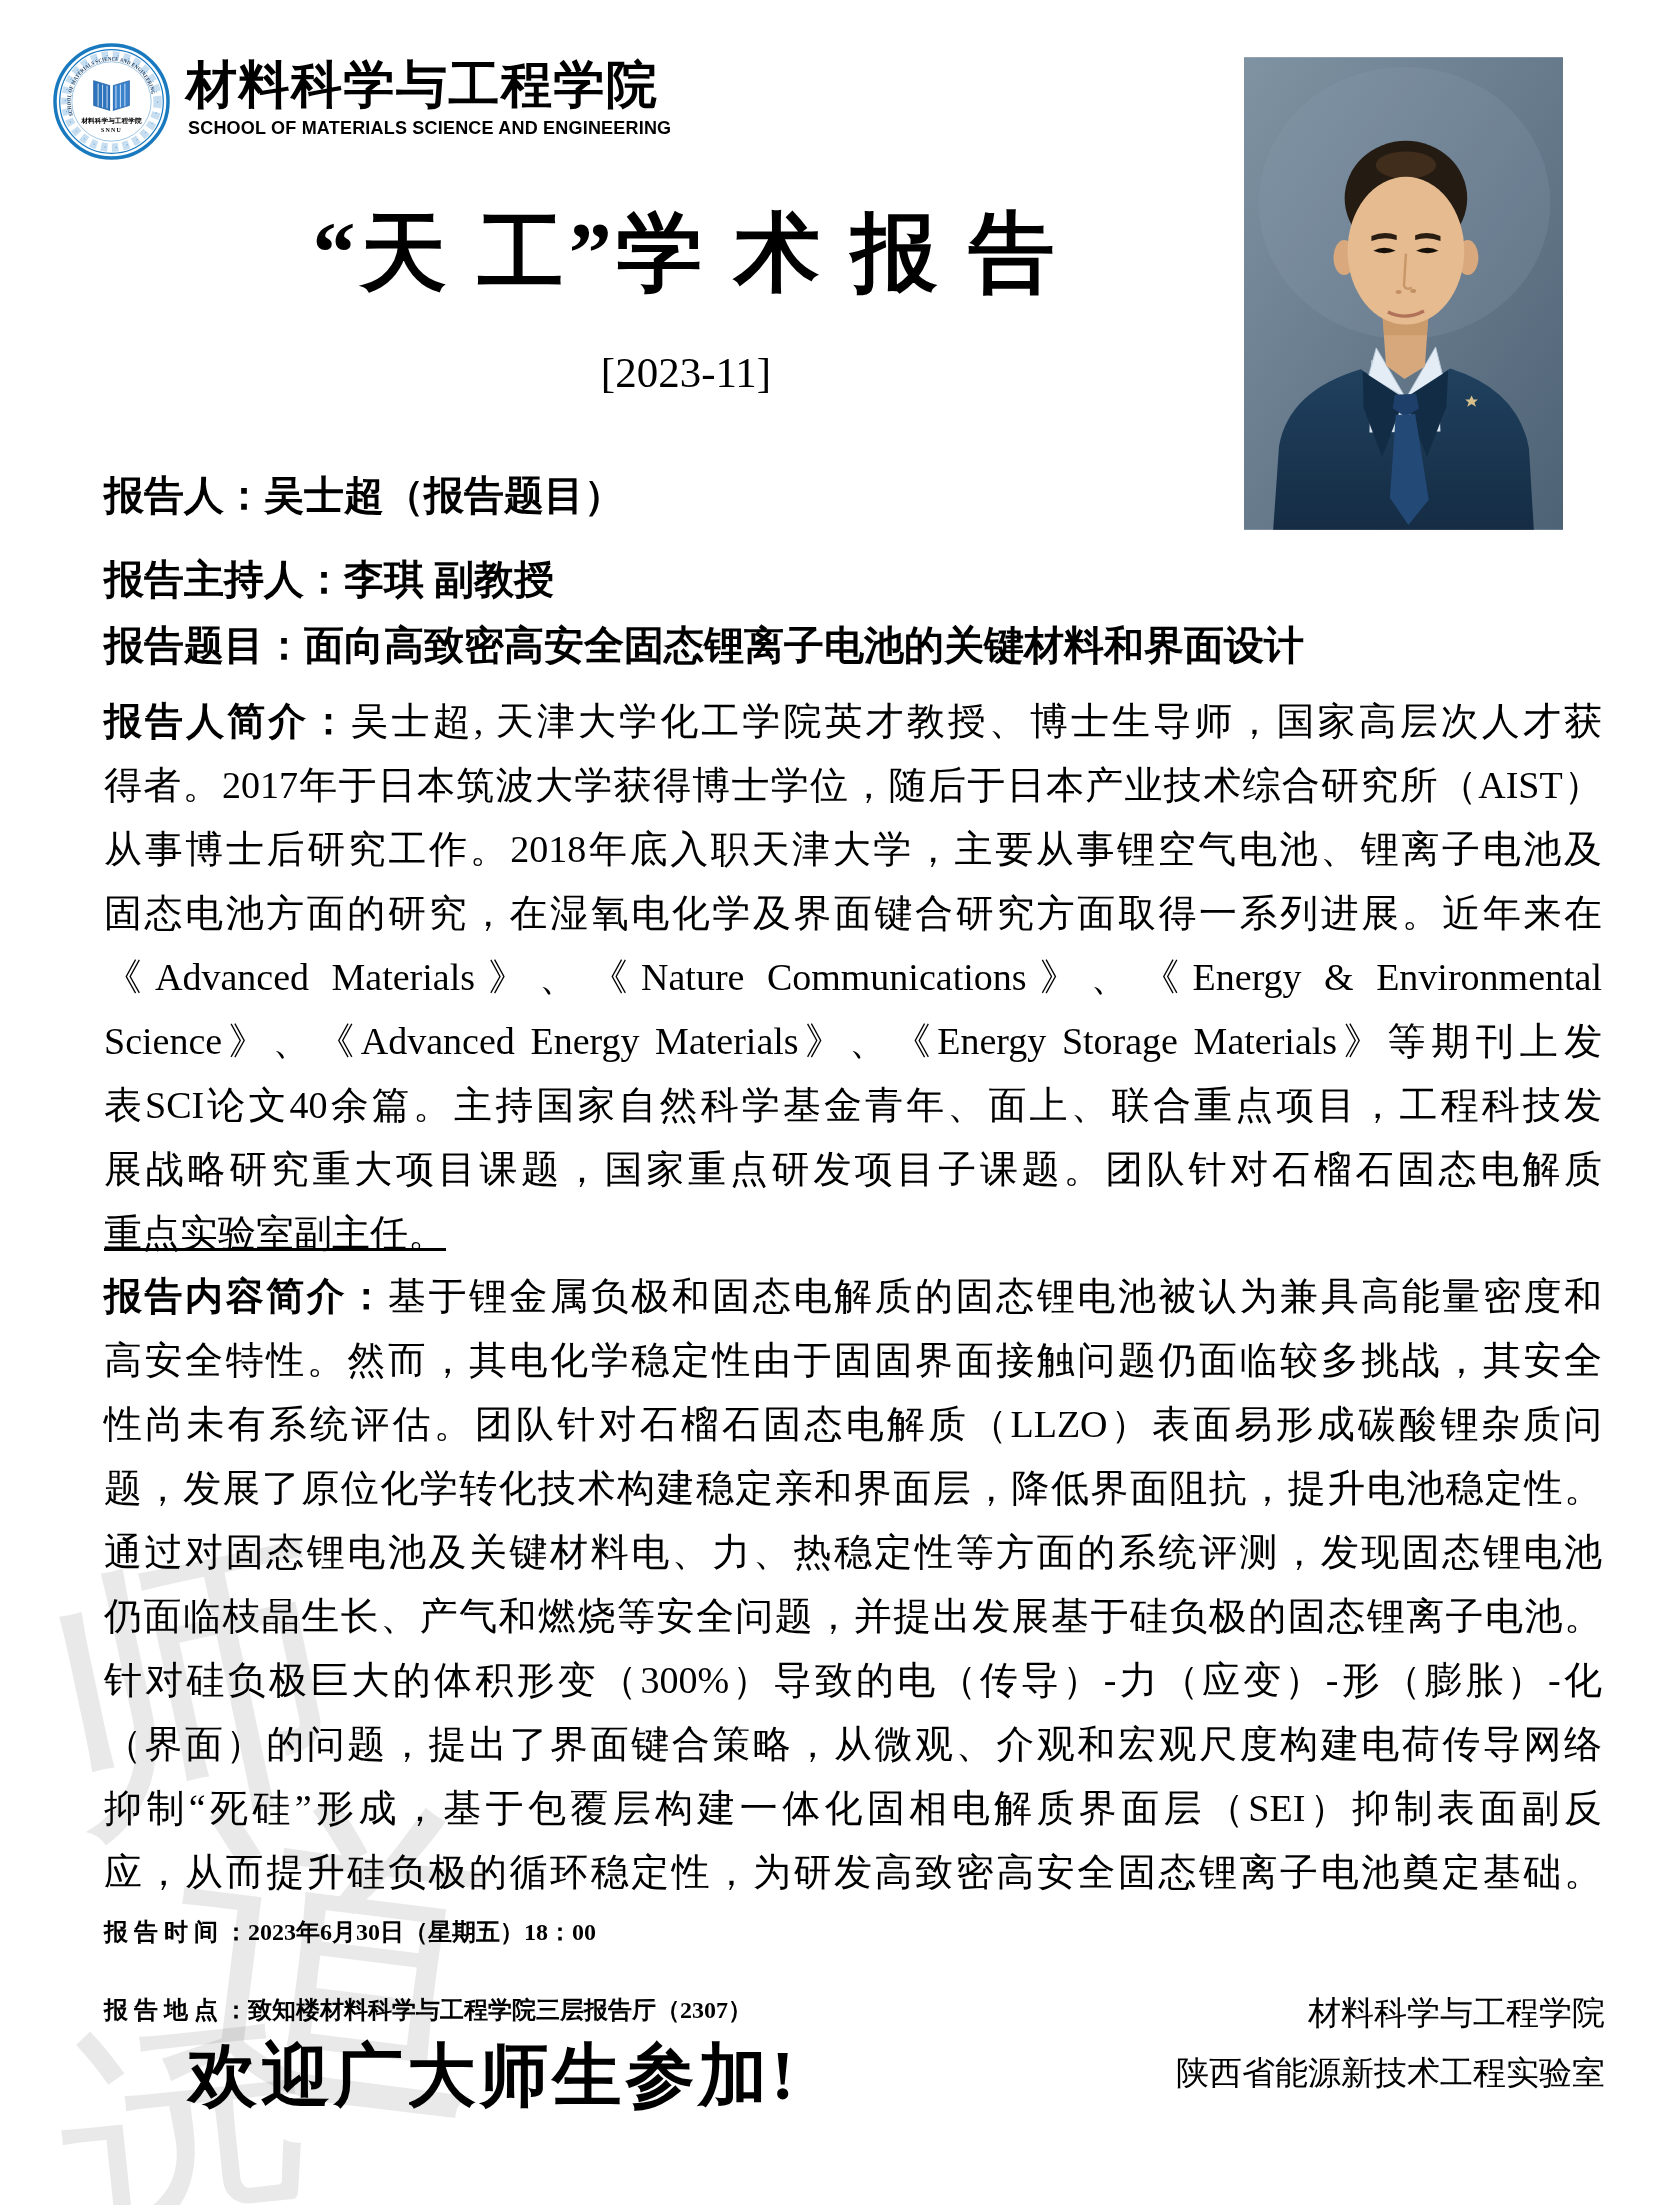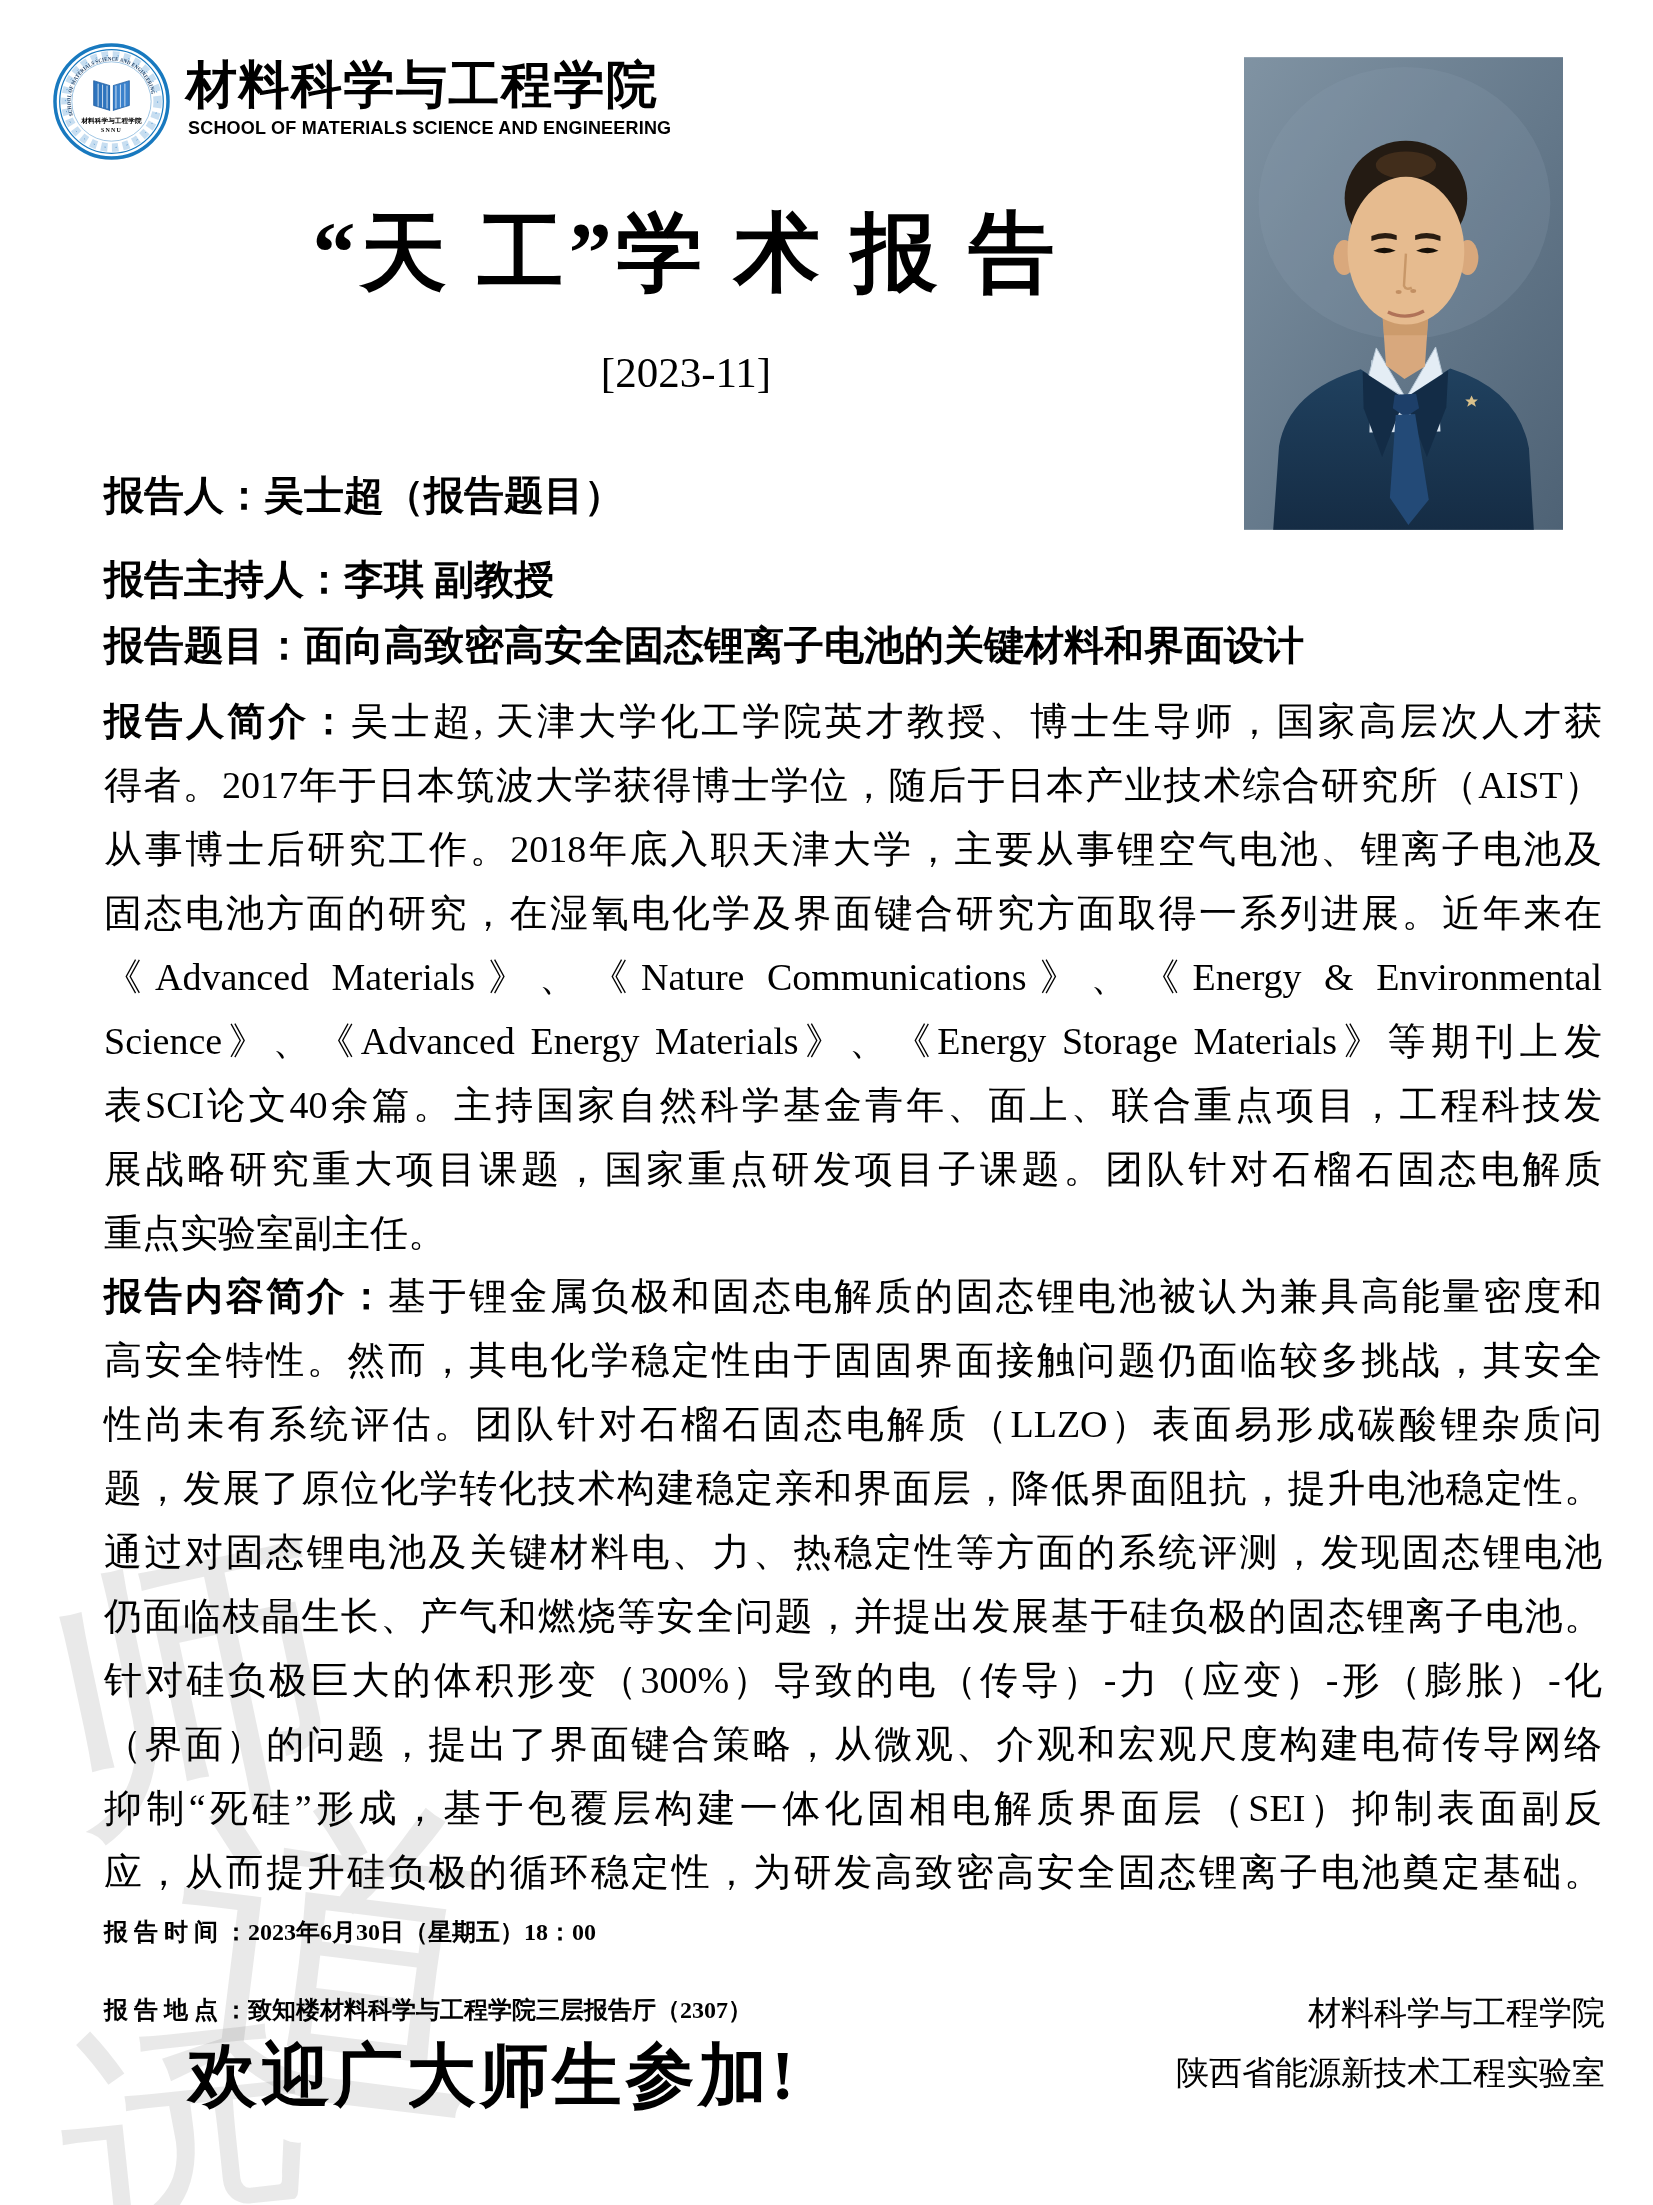--- a/index.html
+++ b/index.html
@@ -22,21 +22,21 @@
   .issue{position:absolute;left:122px;top:348px;width:1128px;text-align:center;font-size:43px;}
   
   .photo{position:absolute;left:1244px;top:57px;width:319px;height:473px;}
   
   .info-line{position:absolute;left:104px;font-size:40px;font-weight:700;white-space:nowrap;}
   #info-speaker{top:468px;} #info-host{top:543px;margin-top:9px;} #info-topic{top:618px;}
   
   .para{position:absolute;left:104px;width:1498px;font-size:38px;line-height:64px;}
   #para-bio{top:689px;} #para-abstract{top:1264px;}
   .bline{text-align:justify;text-align-last:justify;}
-  .bline.short{text-align:left;text-align-last:left;}
+  .bline.short{text-align:left;text-align-last:left;text-decoration:underline;}
   .blabel{font-weight:700;}
   
   .sched{position:absolute;left:104px;font-size:24px;font-weight:700;white-space:nowrap;}
   #sched-time{top:1916px;} #sched-venue{top:1994px;}
   
   .welcome{position:absolute;left:188px;top:2030px;font-size:69px;font-weight:700;letter-spacing:3.9px;white-space:nowrap;}
   
   .footer{position:absolute;right:49px;top:1983px;text-align:right;font-size:33px;line-height:60px;}
   .footer div{white-space:nowrap;}
 </style>

